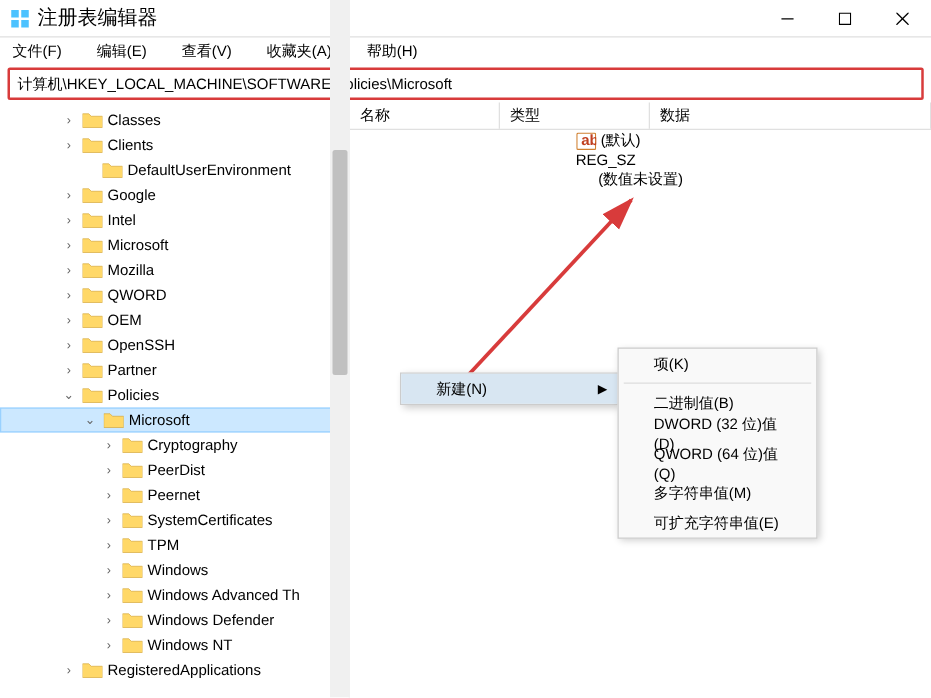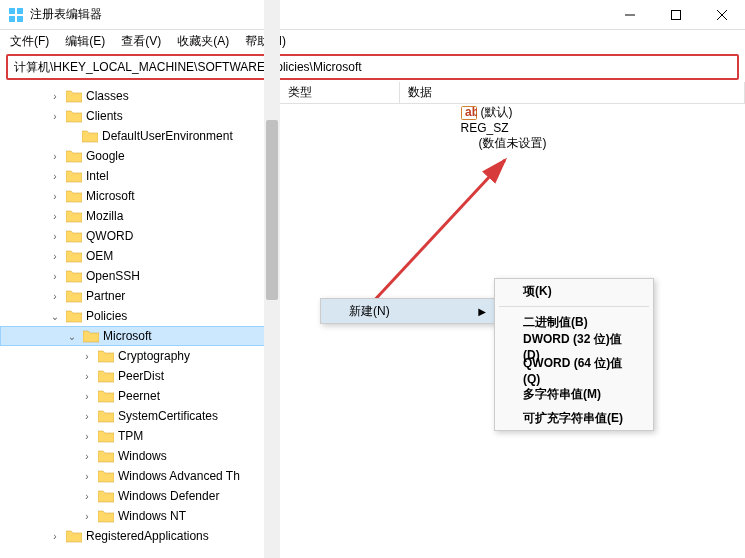--- a/index.html
+++ b/index.html
@@ -1,24 +1,24 @@
 <!DOCTYPE html>
 <html><head>
   <meta charset="utf-8">
   <style>
     * { margin: 0; padding: 0; box-sizing: border-box; font-family: "Segoe UI", "Microsoft YaHei", sans-serif; font-size: 12px; }
     body { background: #fff; width: 745px; height: 558px; overflow: hidden; position: relative; }
     
     .titlebar { height: 30px; display: flex; align-items: center; padding-left: 8px; border-bottom: 1px solid #e0e0e0; }
     .titlebar-icon { width: 16px; height: 16px; margin-right: 6px; }
-    .titlebar-title { flex: 1; font-size: 12px; }
+    .titlebar-title { flex: 1; font-size: 16px; }
     .win-controls { display: flex; }
     .win-btn { width: 46px; height: 30px; display: flex; align-items: center; justify-content: center; color: #000; }
     
-    .menubar { height: 22px; display: flex; align-items: center; padding: 0 4px; gap: 4px; }
+    .menubar { height: 22px; display: flex; align-items: center; padding: 0 4px; gap: 16px; }
     .menu-item { padding: 2px 6px; }
     
     .addressbar { height: 26px; border: 2px solid #d83b3b; margin: 2px 6px; display: flex; align-items: center; padding: 0 6px; border-radius: 2px; }
     .addressbar-text { font-size: 12px; color: #000; }
     
     .content { display: flex; height: calc(100% - 82px); }
     
     .tree-panel { width: 280px; overflow-y: auto; overflow-x: hidden; border-right: 1px solid #e0e0e0; padding-top: 4px; }
     .tree-node { display: flex; align-items: center; height: 20px; padding-left: 0; white-space: nowrap; }
     .tree-node.selected { background: #cce8ff; border: 1px solid #99d1ff; }
@@ -32,21 +32,21 @@
     .list-col { padding: 0 8px; display: flex; align-items: center; border-right: 1px solid #e0e0e0; font-size: 12px; }
     .list-row { display: flex; height: 20px; align-items: center; flex-direction: column; }
     .list-cell { padding: 0 8px; font-size: 12px; display: flex; align-items: center; }
     .string-icon { width: 16px; height: 14px; margin-right: 4px; }
     
     .context-menu { position: absolute; background: #f9f9f9; border: 1px solid #ccc; box-shadow: 2px 2px 6px rgba(0,0,0,0.2); z-index: 10; }
     .ctx-parent { left: 320px; top: 278px; width: 175px; margin-top: 20px; }
     .ctx-item { height: 24px; display: flex; align-items: center; padding: 0 24px 0 28px; font-size: 12px; position: relative; }
     .ctx-item.hover { background: #d8e6f2; }
     .ctx-item .arrow { position: absolute; right: 8px; font-size: 10px; }
-    .ctx-sub { left: 494px; top: 278px; width: 160px; font-weight: bold; }
+    .ctx-sub { left: 494px; top: 278px; width: 160px; }
     .ctx-sep { height: 1px; background: #ddd; margin: 3px 4px; }
     
     .red-arrow { position: absolute; left: 340px; top: 150px; z-index: 5; pointer-events: none; }
     
     .scrollbar { position: absolute; right: 0; top: 0; width: 16px; height: 100%; background: #f0f0f0; }
     .scrollbar-thumb { position: absolute; left: 2px; width: 12px; height: 180px; top: 120px; background: #c0c0c0; border-radius: 2px; }
   </style>
 </head>
 <body>
 
@@ -251,20 +251,21 @@
         <span class="expander">›</span>
         <svg class="folder-icon" viewBox="0 0 16 14">
           <path d="M0 2 L0 13 L16 13 L16 4 L7 4 L5 2 Z" fill="#ffd868" stroke="#d0a030" stroke-width="0.5"></path>
         </svg>
         <span class="tree-label">RegisteredApplications</span>
       </div>
     </div>
 
   <div class="list-panel">
     <div class="list-header">
+      <div class="list-col" style="width:120px">名称</div>
       <div class="list-col" style="width:120px">类型</div>
       <div class="list-col" style="flex:1">数据</div>
     </div>
     <div class="list-row">
       <div class="list-cell" style="width:120px">
         <svg class="string-icon" viewBox="0 0 16 14">
             <rect x="0.5" y="0.5" width="15" height="13" fill="#fff" stroke="#d08030" rx="1"></rect>
             <text x="4" y="10" font-size="8" fill="#c04020" font-weight="bold">ab</text>
           </svg>
         <span>(默认)</span>

